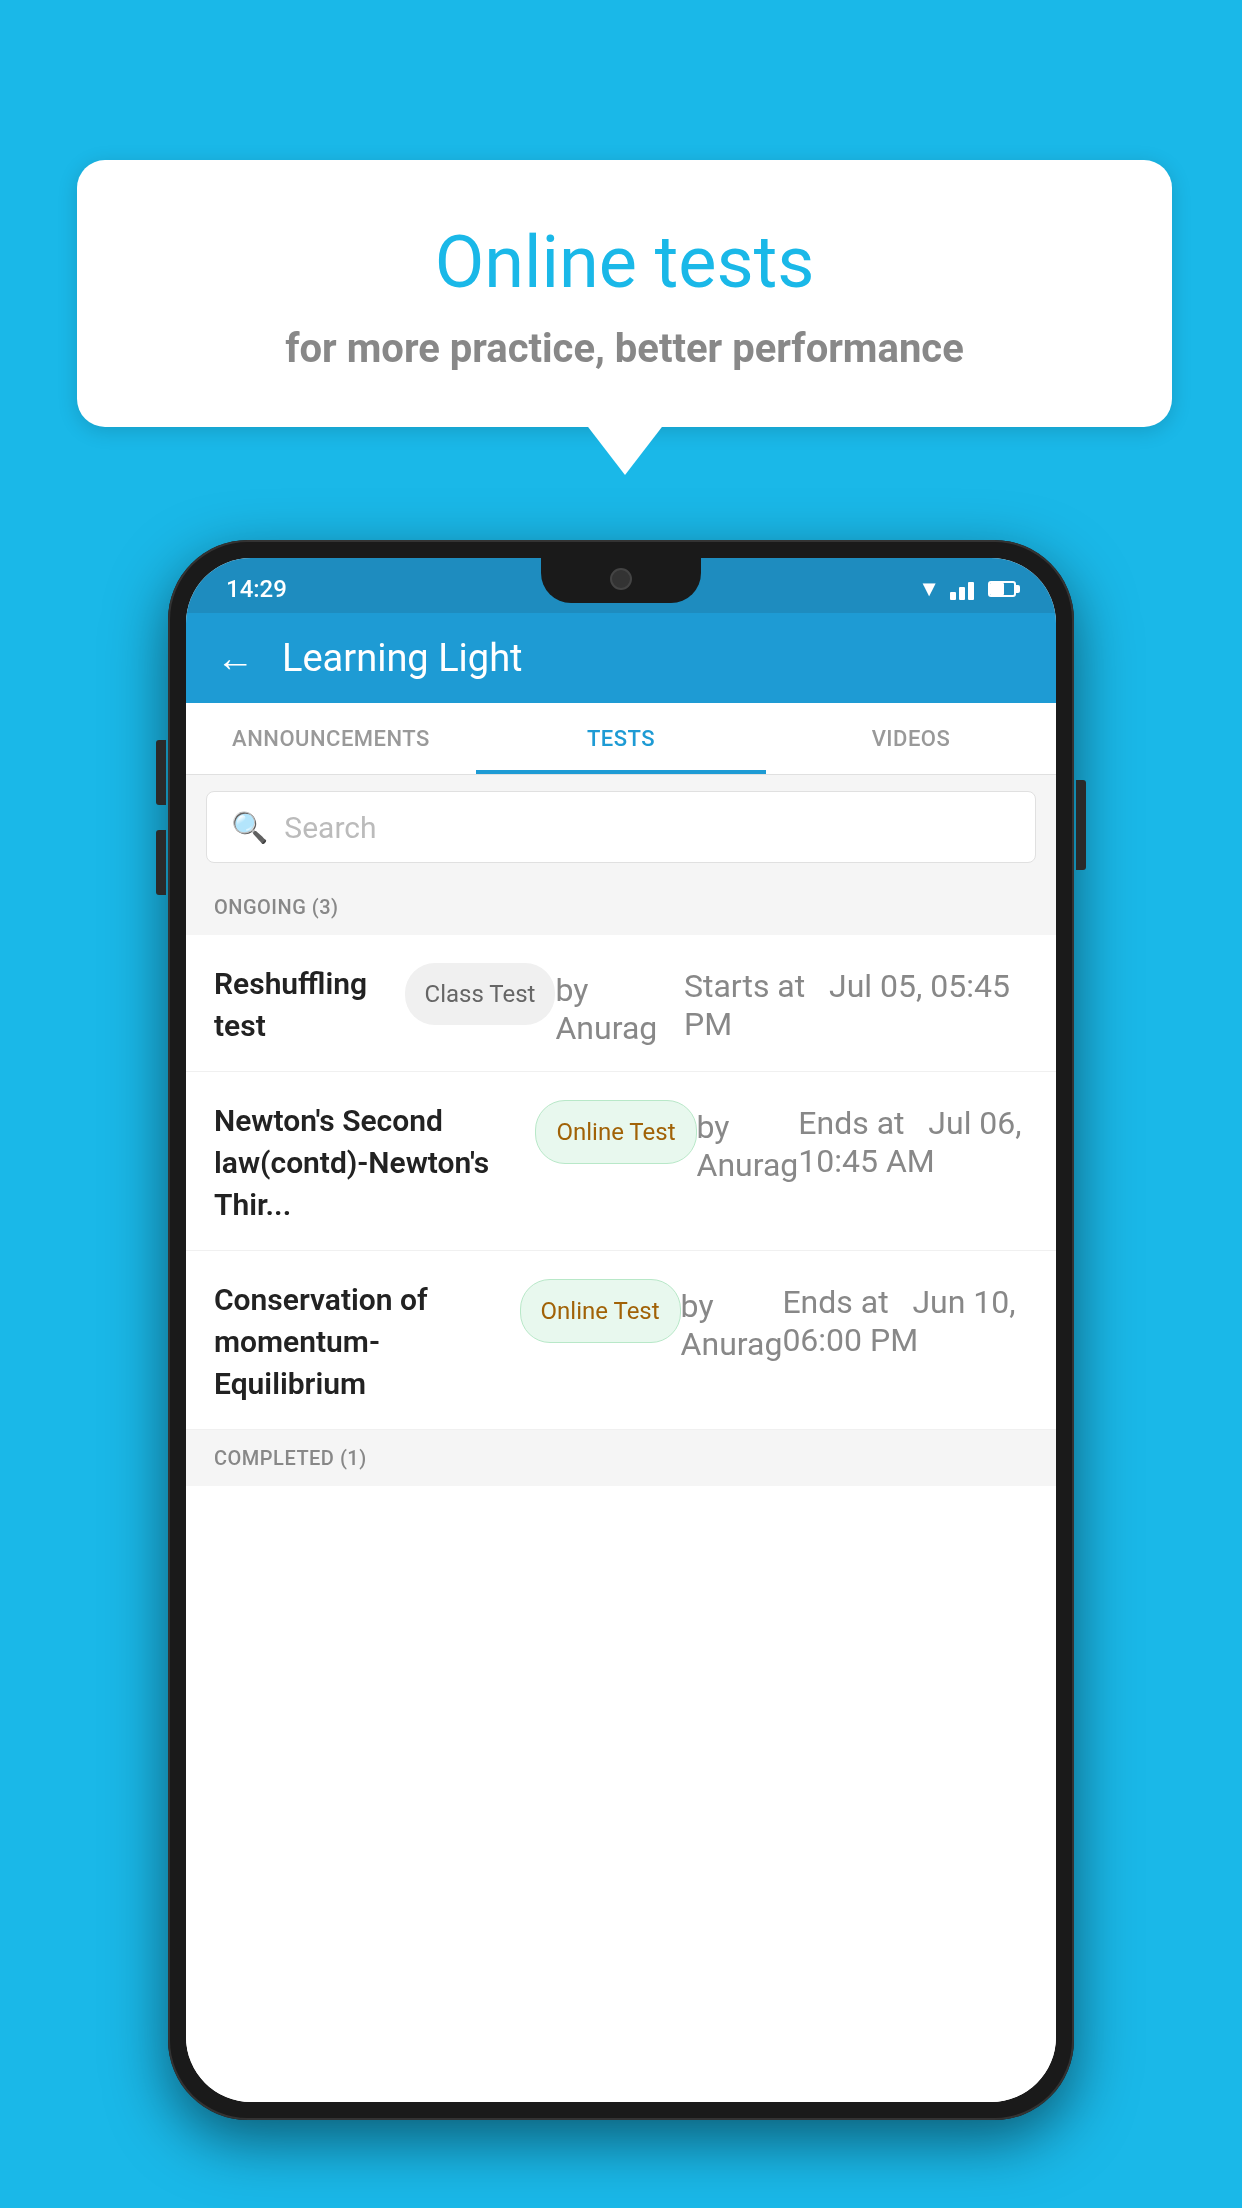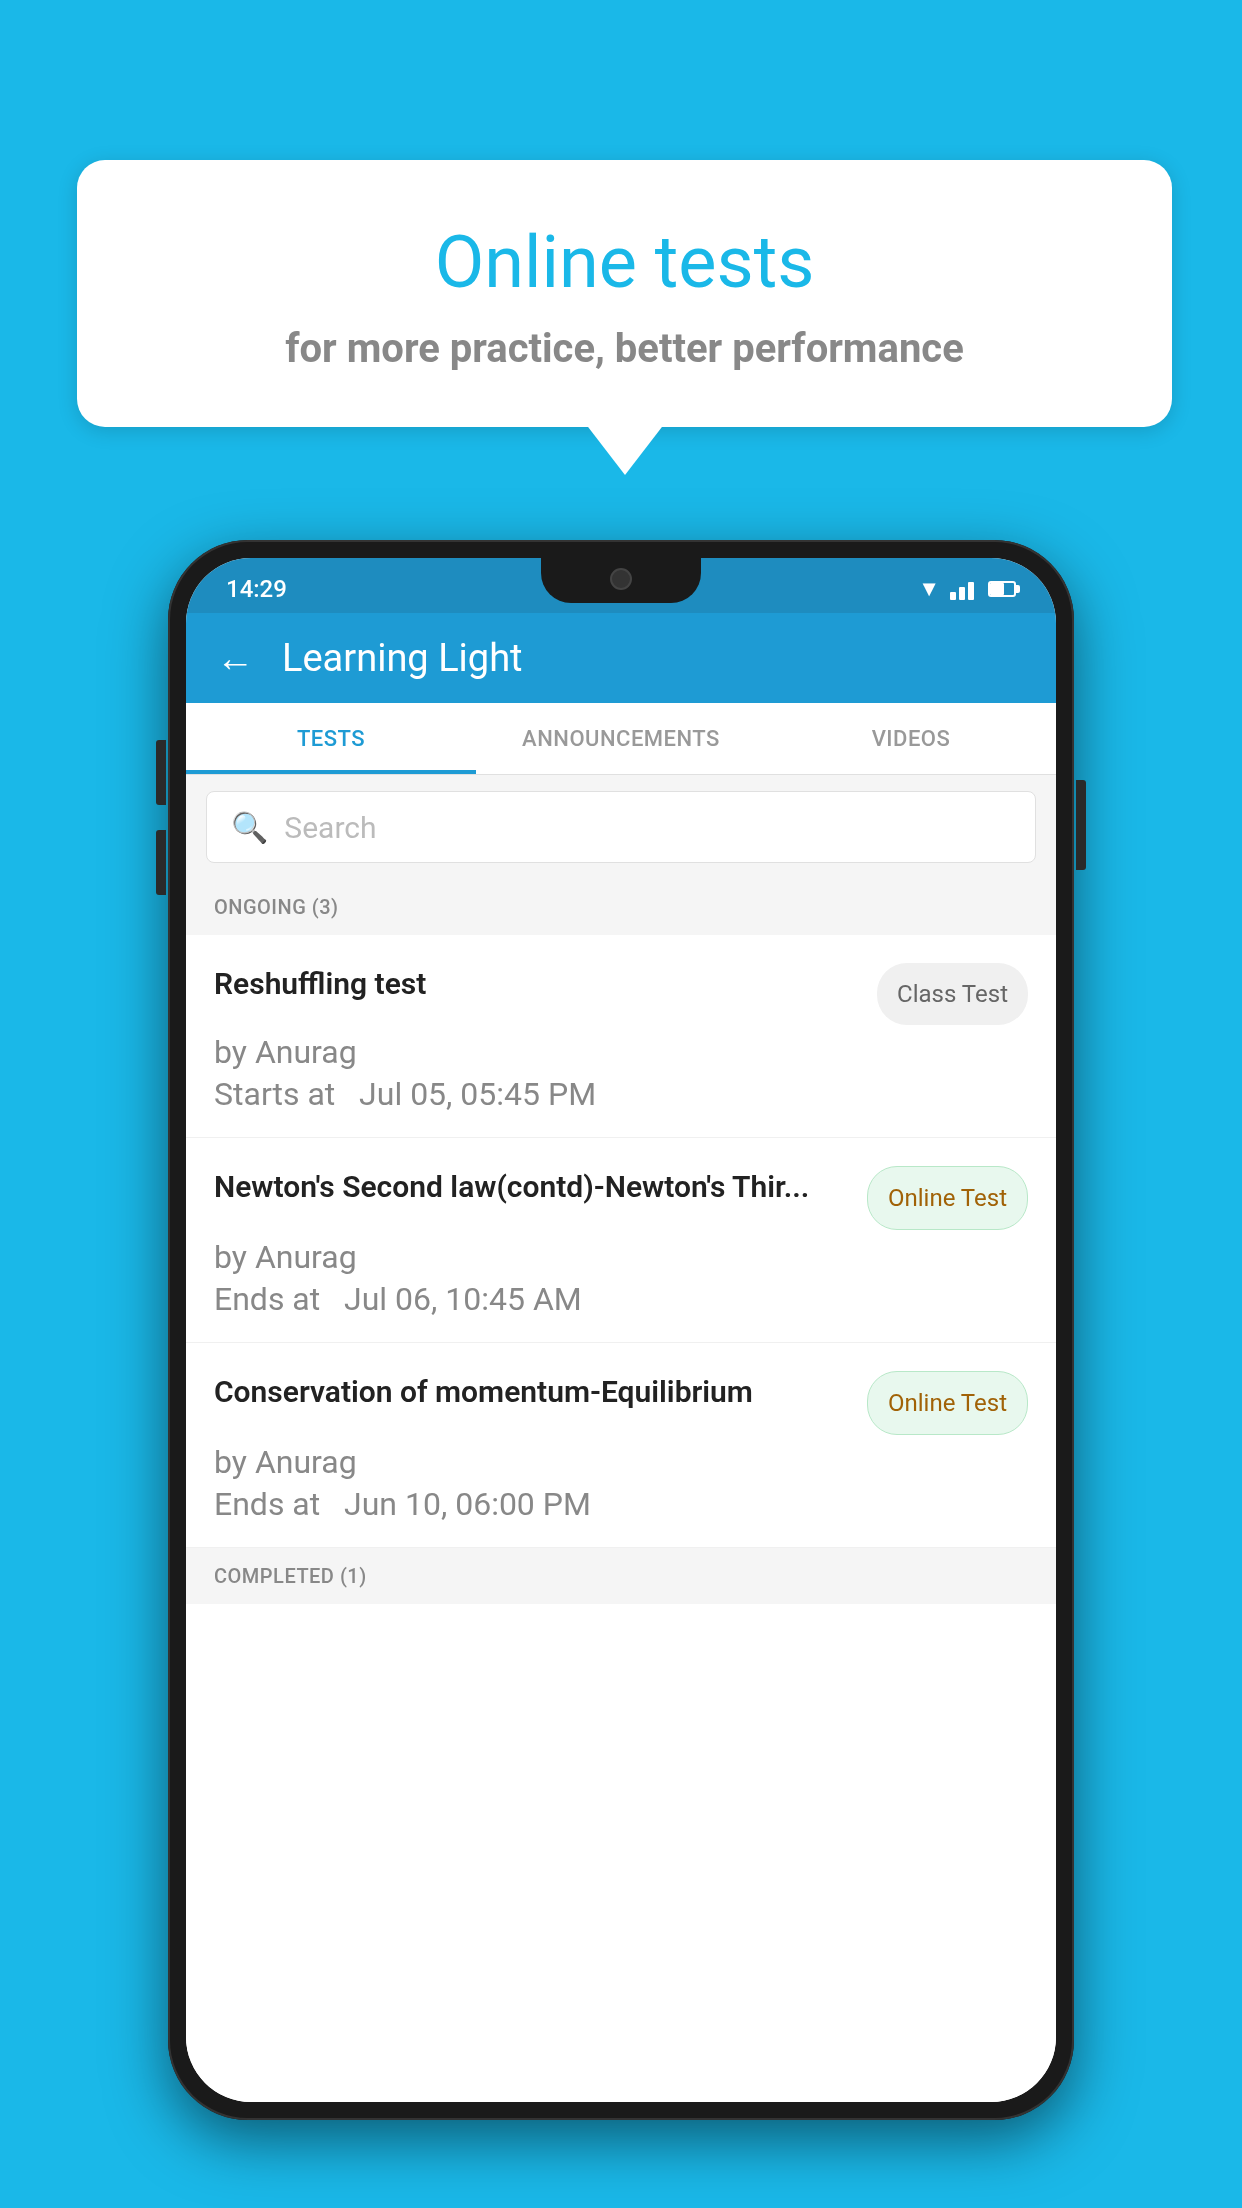--- a/index.html
+++ b/index.html
@@ -305,21 +305,21 @@
     
     .test-list {
       background: white;
       flex: 1;
     }
 
     .test-item {
       padding: 28px 28px 24px;
       border-bottom: 1px solid #f0f0f0;
       display: flex;
-      flex-direction: column;
+      flex-direction: row;
       position: relative;
     }
 
     .test-item-top {
       display: flex;
       justify-content: space-between;
       align-items: flex-start;
       gap: 16px;
     }
 
@@ -403,25 +403,25 @@
           </div>
         </div>
       </div>
 
       <div class="app-bar">
         <span class="back-arrow">←</span>
         <span class="app-title">Learning Light</span>
       </div>
 
       <div class="tabs">
+        <div class="tab">
+          <span>ANNOUNCEMENTS</span>
+        </div>
         <div class="tab active">
           <span>TESTS</span>
-        </div>
-        <div class="tab">
-          <span>ANNOUNCEMENTS</span>
         </div>
         <div class="tab">
           <span>VIDEOS</span>
         </div>
       </div>
 
       <div class="screen-content">
 
         <div class="search-container">
           <div class="search-bar">

